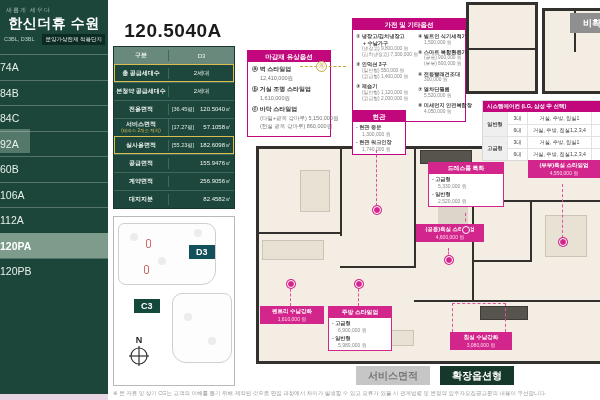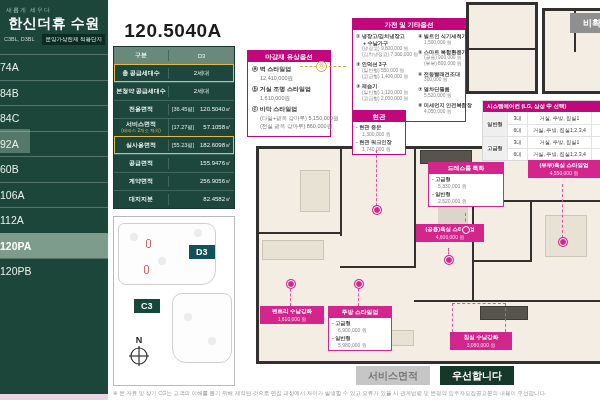--- a/index.html
+++ b/index.html
@@ -375,15 +375,15 @@
   </div>
 </div>
 
 <div class="abs tag" style="left:450px;top:332px;width:58px;">
   <div class="t-name">침실 수납강화</div>
   <div class="t-price">3,080,000 원</div>
 </div>
 
 <div class="abs btn btn-nonexp">비확장형</div>
 <div class="abs btn btn-basic">서비스면적</div>
-<div class="abs btn btn-option">우선합니다</div>
+<div class="abs btn btn-option">확장옵션형</div>
 
 <div class="abs disclaimer">※ 본 자료 및 상기 CG는 고객의 이해를 돕기 위해 제작된 것으로 편집 과정에서 차이가 발생할 수 있고 오류가 있을 시 관계법령 및 본청약 입주자모집공고문의 내용이 우선합니다.</div>
 
 </body></html>

